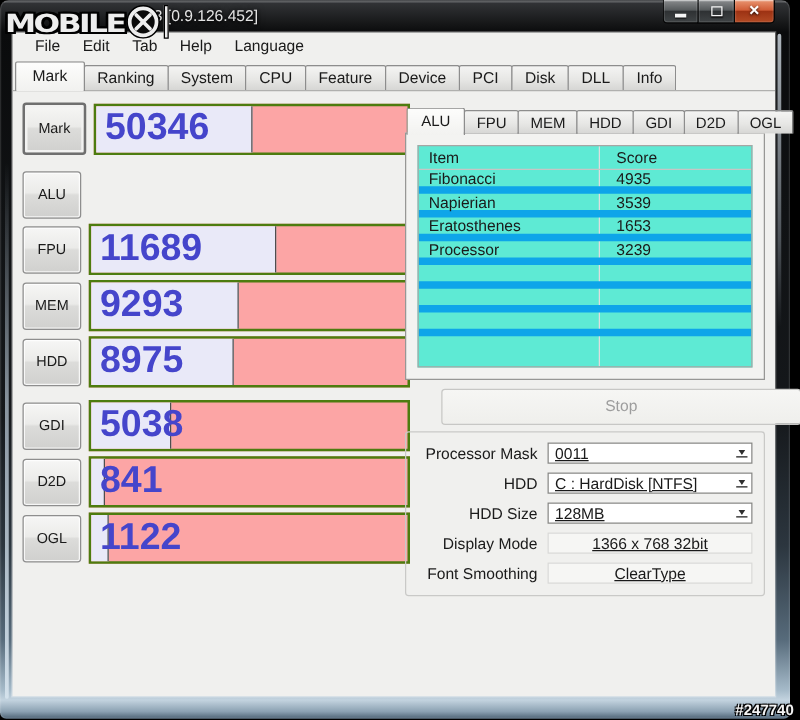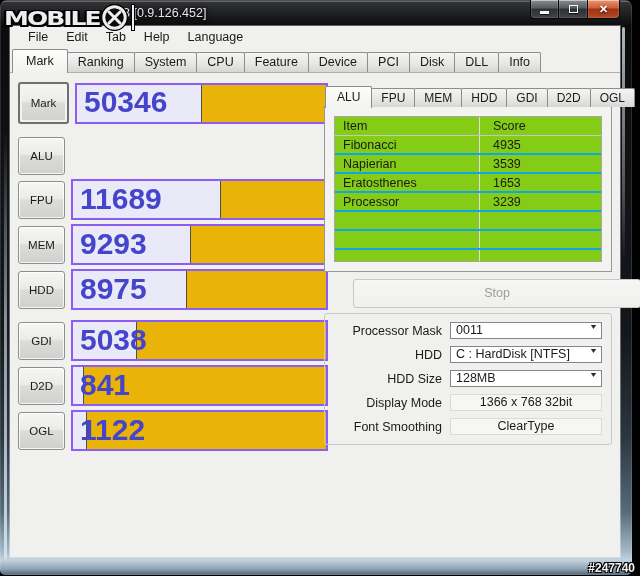--- a/index.html
+++ b/index.html
@@ -73,51 +73,51 @@
   .bench-row{display:flex;align-items:center;gap:6px;margin-top:4px;}
   .bench-row:first-child{margin-top:0;}
   .bench-row:nth-child(2){margin-top:13px;}
   .bench-row:nth-child(6){margin-top:10px;}
   .bench-btn{flex:none;width:47px;height:38px;font-family:"Liberation Sans",sans-serif;
     font-size:11.5px;color:#1a1a1a;border:1px solid #8e8e8e;border-radius:3px;
     background:linear-gradient(#f6f6f5,#ebebe9 45%,#dcdcda 50%,#d0d0ce);
     box-shadow:inset 0 0 0 1px rgba(255,255,255,.8);}
   .is-default .bench-btn{width:51px;height:42px;border:2px solid #6f6f6f;
     box-shadow:inset 0 0 0 2px #f2f2f1;}
-  .bench-bar{flex:1;height:41px;border:2px solid #8b5cf6;background:#eab308;position:relative;}
+  .bench-bar{flex:1;height:41px;border:2px solid #4d7c0f;background:#fca5a5;position:relative;}
   .bench-fill{position:absolute;left:0;top:0;bottom:0;background:#e9e9f8;
     border-right:1px solid #4e4e4e;}
   .bench-value{position:absolute;left:7px;top:50%;transform:translateY(-53%);z-index:1;
     font-size:30px;font-weight:bold;color:#4545cb;letter-spacing:0;}
 
   
   .right-panel{position:absolute;left:314px;top:12px;width:288px;}
   .subtabs{display:flex;align-items:flex-end;height:22px;padding-left:1px;position:relative;z-index:2;}
   .subtab{height:19px;line-height:18px;padding:0 9px;font-size:12px;
     background:linear-gradient(#f4f4f3,#e7e7e5 55%,#d6d6d4);
     border:1px solid #8d8d8d;border-bottom:none;border-radius:2px 2px 0 0;margin-right:-1px;}
   .subtab.active{height:22px;line-height:21px;padding:0 11px;margin-bottom:-1px;
     background:linear-gradient(#fdfdfc,#f2f2f0);}
   .subpage{border:1px solid #979795;background:#f3f3f1;padding:9px 9px;margin-top:-1px;}
-  .dtable{height:146px;border:1px solid #a6a6a4;background:#84cc16;position:relative;overflow:hidden;}
+  .dtable{height:178px;border:1px solid #a6a6a4;background:#5eead4;position:relative;overflow:hidden;}
   .dtable::before{content:"";position:absolute;left:54%;top:0;bottom:0;width:1px;background:#dedede;}
   .thead,.trow{position:relative;z-index:1;height:19px;display:flex;align-items:center;
     padding:0 8px;font-size:12.5px;}
   .thead{border-bottom:1px solid #c6c6c4;color:#1a1a1a;}
-  .trow{border-bottom:2px solid #0ea5e9;gap:20px;}
+  .trow{border-bottom:6px solid #0ea5e9;gap:20px;}
   .titem,.th-item{flex:1;text-align:left;}
   .tscore,.th-score{width:40%;text-align:left;}
   .stop-btn{display:block;width:100%;height:29px;margin-top:7px;font-size:12.5px;color:#9d9d9d;
     text-align:center;line-height:27px;border:1px solid #c7c7c5;border-radius:3px;
     background:linear-gradient(#f6f6f4,#efefec);margin-left:29px;}
   .settings{margin-top:5px;border:1px solid #c9c9c7;border-radius:3px;padding:8px 9px 9px;}
   .set-row{display:flex;align-items:center;height:17px;margin-top:7px;}
   .set-row:first-child{margin-top:0;}
-  .set-label{width:104px;text-align:right;padding-right:8px;font-size:12.5px;white-space:nowrap;margin-left:12px;}
-  .set-control{flex:1;height:17px;display:flex;align-items:flex-start;font-size:12.5px;}
+  .set-label{width:104px;text-align:right;padding-right:8px;font-size:12.5px;white-space:nowrap;}
+  .set-control{flex:1;height:17px;display:flex;align-items:center;font-size:12.5px;text-decoration:underline;}
   .set-control.combo{border:1px solid #868684;background:#fff;padding:0 4px 0 5px;}
   .combo .set-value{flex:1;white-space:nowrap;overflow:hidden;}
   .combo-arrow{font-size:7px;color:#2e2e2e;margin-left:4px;transform:scaleX(1.3);}
   .set-control.readonly{border:1px solid #d9d9d7;background:#f6f6f4;justify-content:center;}
 
   
   .post-id{position:absolute;right:5px;bottom:1px;z-index:99;font-size:12px;font-weight:bold;
     color:#f2f2f2;letter-spacing:0;
     text-shadow:-1px -1px 0 #000,1px -1px 0 #000,-1px 1px 0 #000,1px 1px 0 #000;}
 </style>

